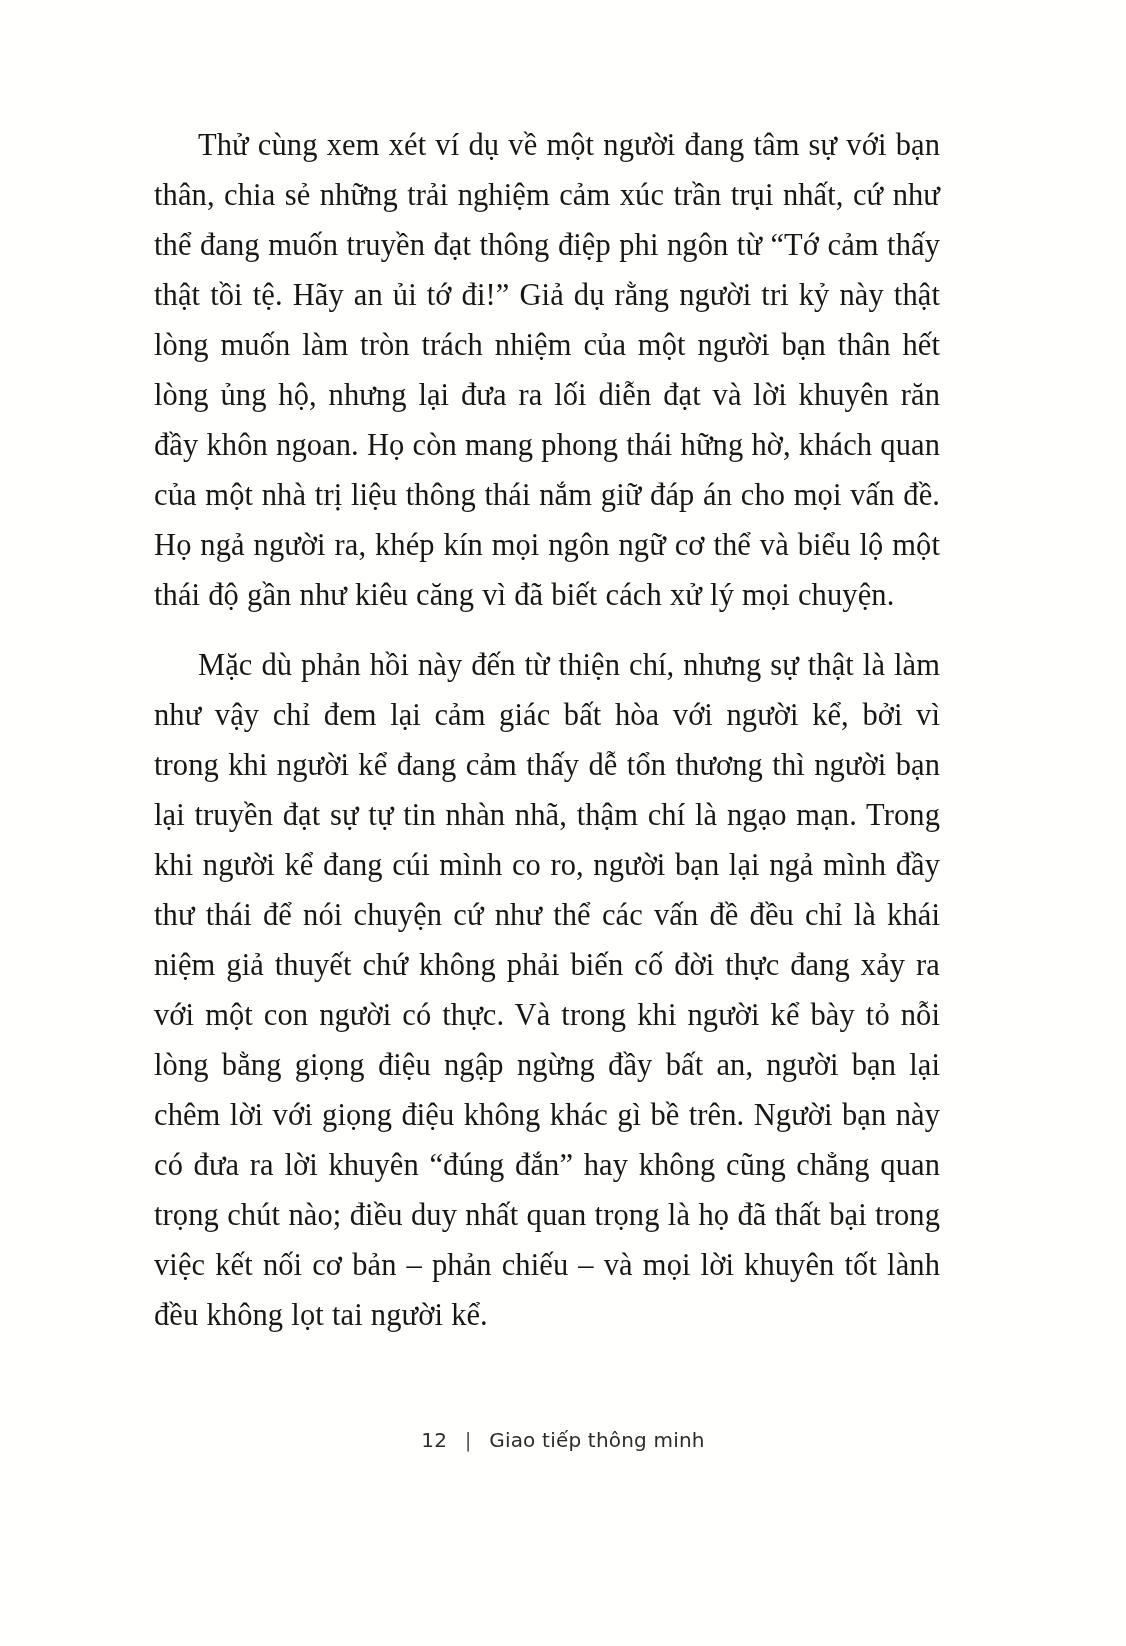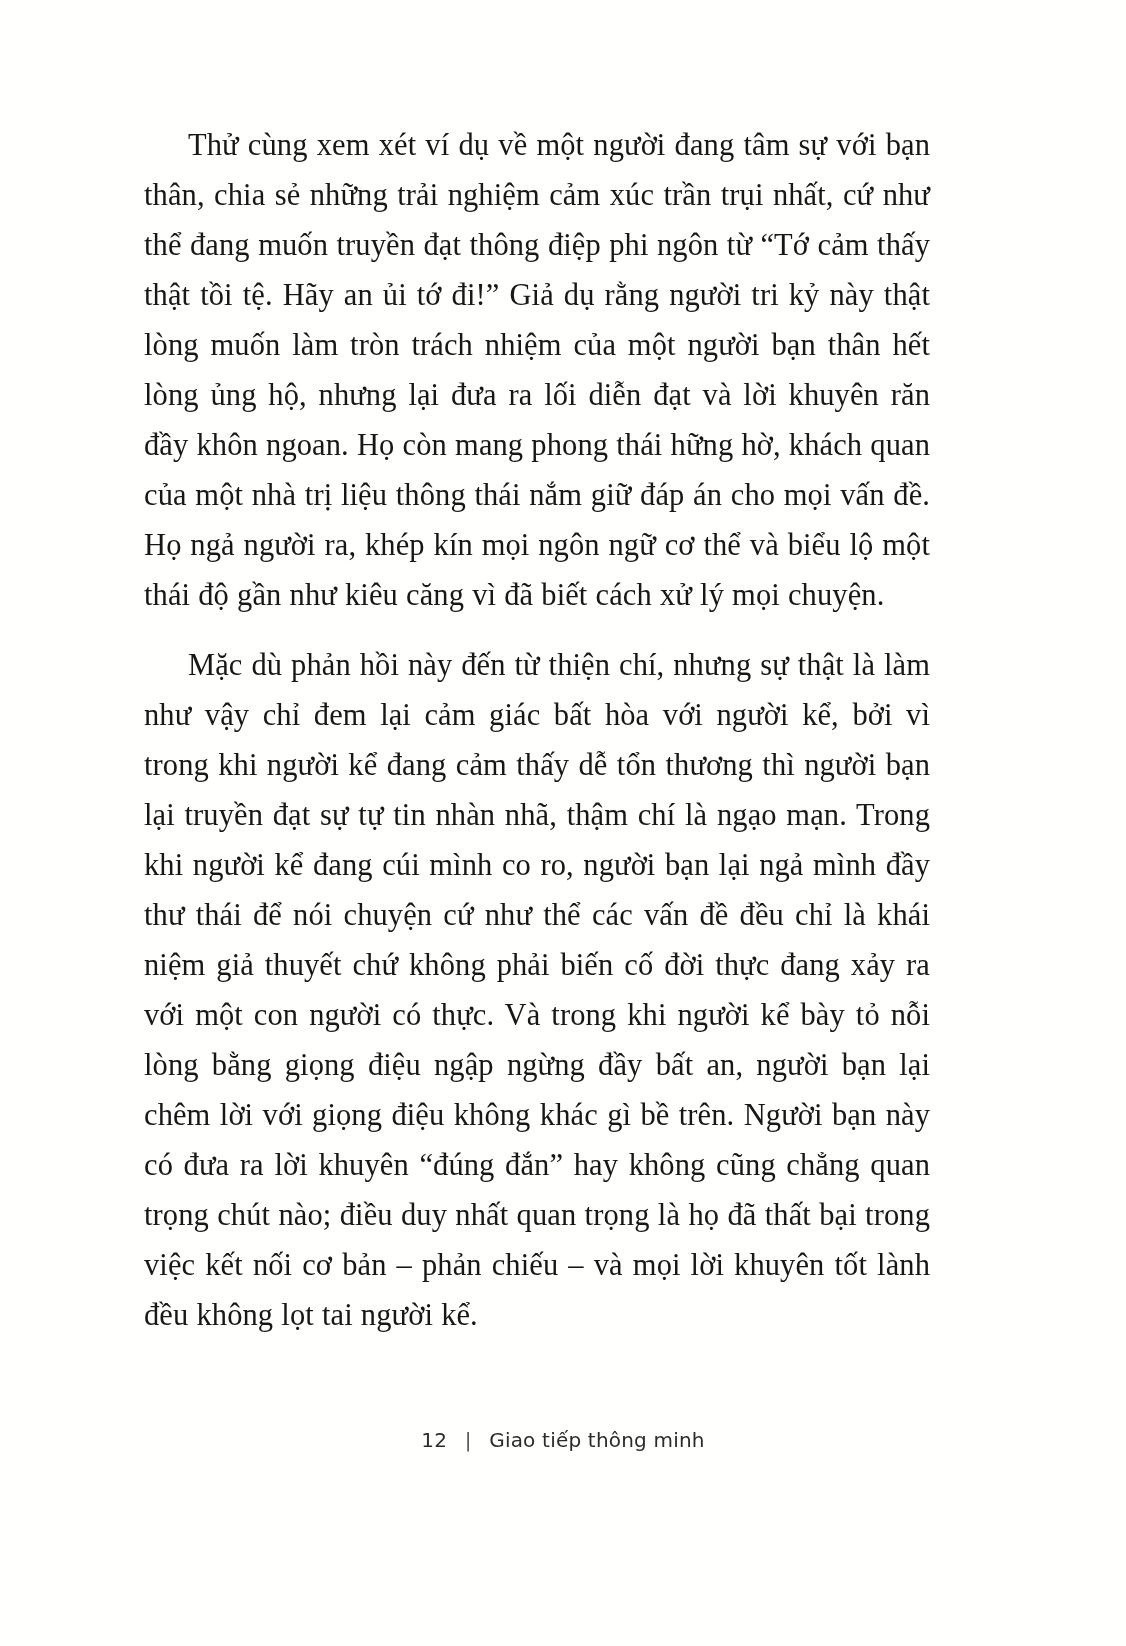--- a/index.html
+++ b/index.html
@@ -18,21 +18,21 @@
   .page {
     position: absolute;
     left: 0;
     top: 0;
     width: 1126px;
     height: 1646px;
     background: #fffffe;
   }
   .content {
     position: absolute;
-    left: 144px;
+    left: 154px;
     top: 120px;
     width: 786px;
     font-family: Liberation Serif, serif;
   }
   .para {
     font-size: 30.5px;
     line-height: 50px;
     text-align: justify;
     text-indent: 44px;
     margin: 0 0 6px 0;

